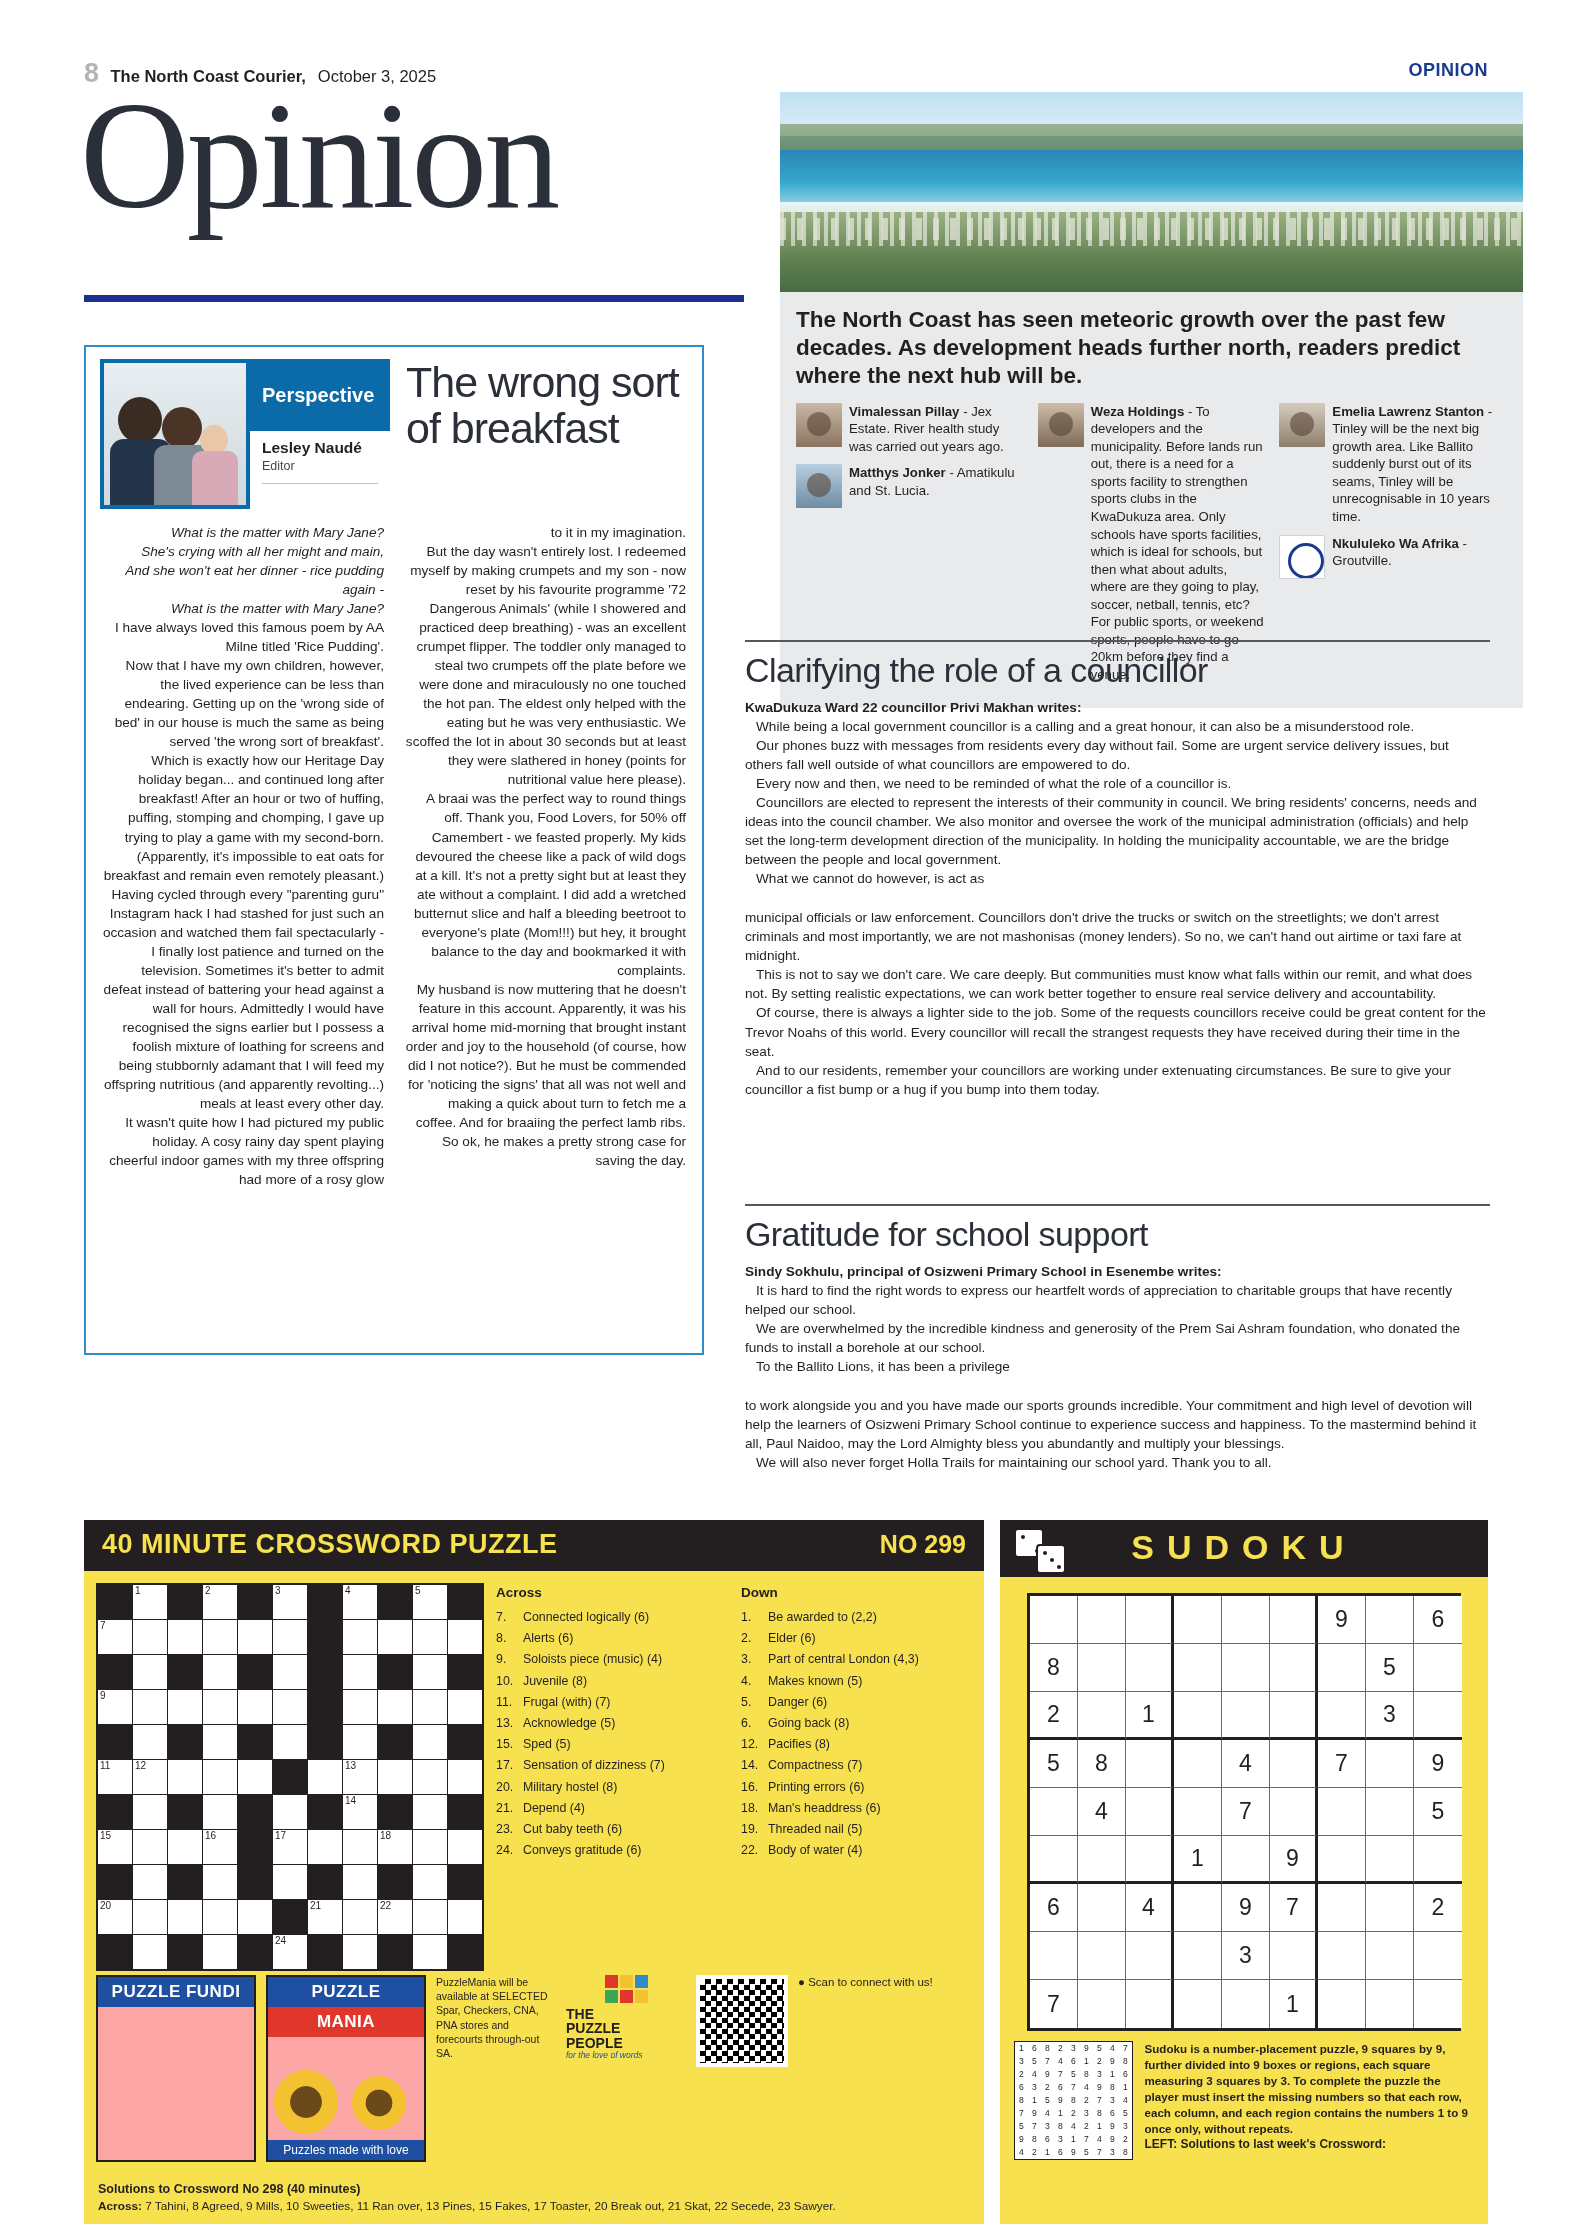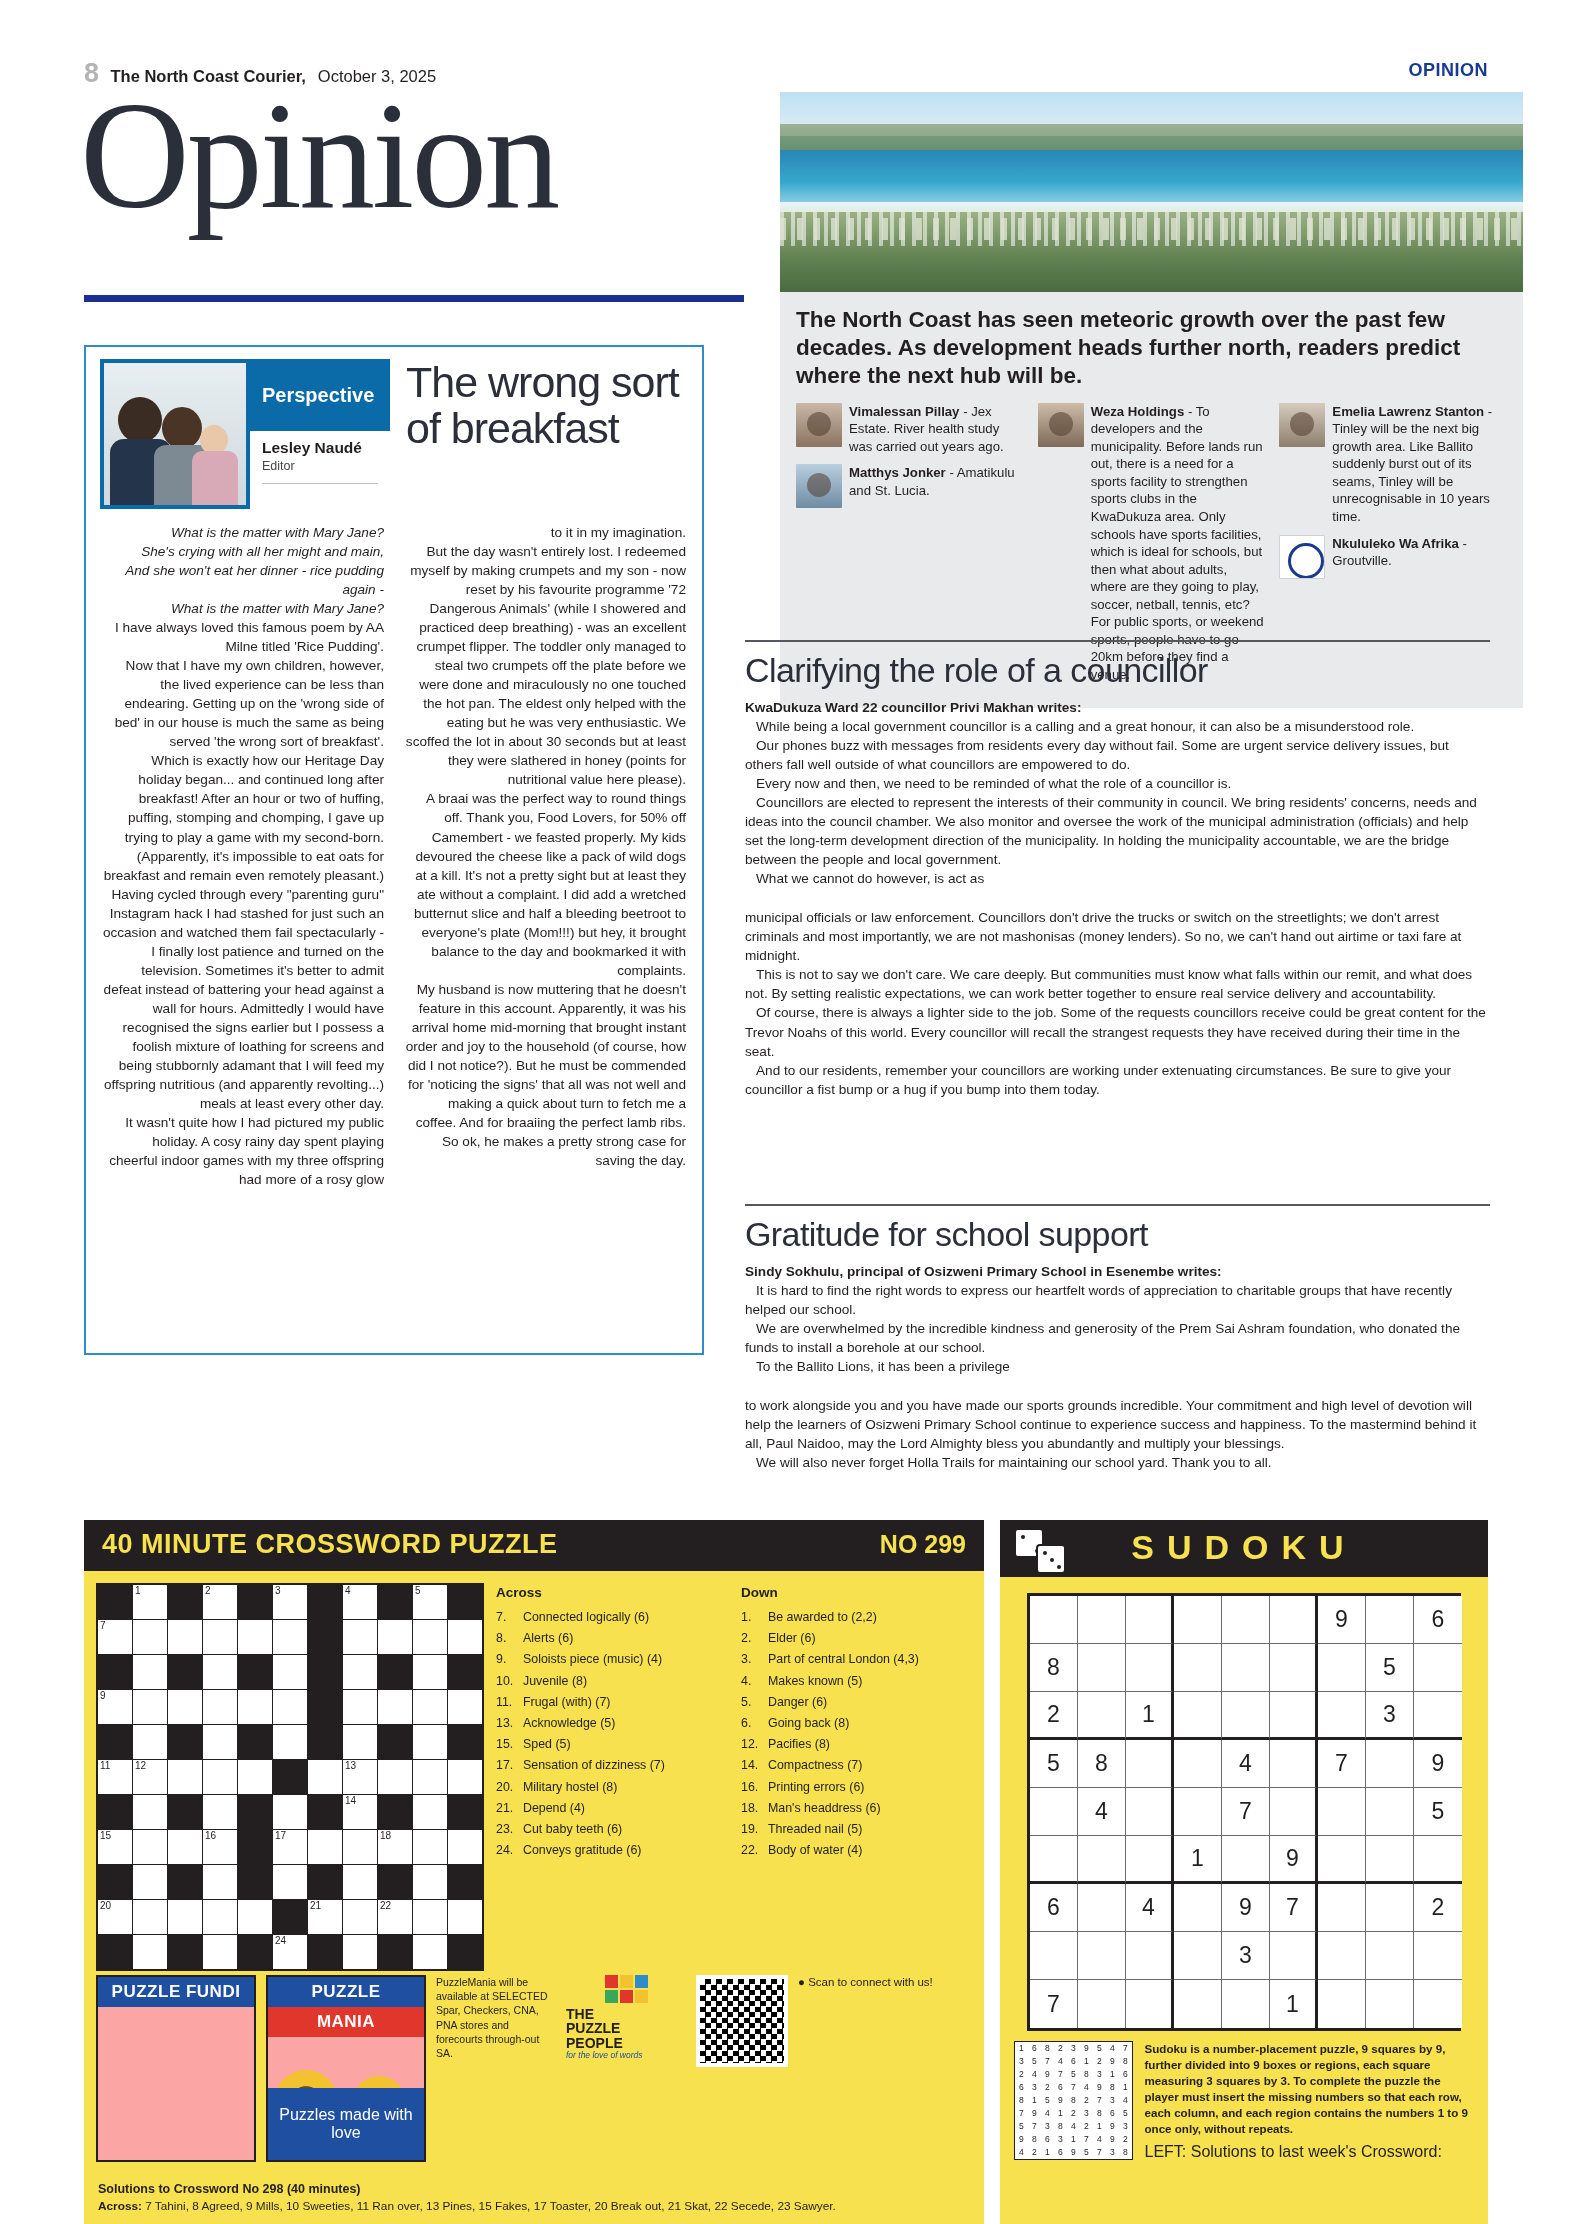--- a/index.html
+++ b/index.html
@@ -134,21 +134,21 @@
   .xw-foot { display: flex; gap: 10px; padding: 0 12px 10px 12px; }
   .pm-box { width: 160px; height: 187px; background: #fca5a5; border: 2px solid #231f20; position: relative;
             overflow: hidden; }
   .pm-top { background: #1f4fa0; color: #fff; font-size: 17px; font-weight: bold; text-align: center;
             padding: 5px 0; letter-spacing: .5px; }
   .pm-sun { position:absolute; left: 6px; bottom: 26px; width: 64px; height: 64px; border-radius:50%;
             background: radial-gradient(#6a4a18 34%, #f2c230 36%); }
   .pm-sun2 { position:absolute; left: 84px; bottom: 30px; width: 54px; height: 54px; border-radius:50%;
             background: radial-gradient(#6a4a18 34%, #f2c230 36%); }
   .pm-cap { position:absolute; left:0; bottom:0; width:100%; background:#1f4fa0; color:#fff;
-            font-size:16px; text-align:center; padding:18px 0; }
+            font-size:12px; text-align:center; padding:3px 0; }
   .pm-note { width: 120px; font-size: 10.5px; line-height: 1.35; }
   .pp-logo { width: 120px; text-align: left; }
   .pp-sq { display:grid; grid-template-columns: repeat(3, 13px); gap:2px; justify-content:center; margin-bottom:4px; }
   .pp-sq i { display:block; width:13px; height:13px; }
   .pp-txt { font-size: 14px; font-weight: bold; line-height: 1.02; color:#231f20; }
   .pp-sub { font-size: 8.5px; color:#1f4fa0; font-style: italic; }
   .qr { width: 92px; height: 92px; background:
         repeating-conic-gradient(#000 0 25%, #fff 0 50%) 0 0/11px 11px; border: 4px solid #fff; }
   .scan { font-size: 11.5px; line-height: 1.3; }
 
@@ -170,21 +170,21 @@
   .dice { position: absolute; left: 14px; top: 4px; width: 62px; height: 56px; }
   .die { position: absolute; width: 30px; height: 30px; background:#fff; border: 2px solid #231f20;
          border-radius: 4px; }
   .die i { position:absolute; width:4px; height:4px; background:#231f20; border-radius:50%; }
 
   .sud-foot { display: flex; gap: 12px; padding: 10px 14px 12px 14px; align-items: flex-start; }
   .mini-sol { display: grid; grid-template-columns: repeat(9, 12.5px); grid-template-rows: repeat(9, 12.5px);
               border: 1px solid #231f20; background:#231f20; gap: .5px; }
   .mini-sol div { background:#fff; font-size: 8.5px; display:flex; align-items:center; justify-content:center; }
   .sud-rules { flex: 1; font-size: 11.6px; line-height: 1.38; font-weight: bold; }
-  .sud-left { font-size: 16px; font-weight: normal; margin-top: 6px; }
+  .sud-left { font-size: 12px; font-weight: bold; }
 </style>
 </head>
 <body>
 
 <div class="page">
 
   <div class="masthead">
     <span class="folio-num">8</span>
     <span class="folio-pub">The North Coast Courier,</span>
     <span class="folio-date">October 3, 2025</span>

